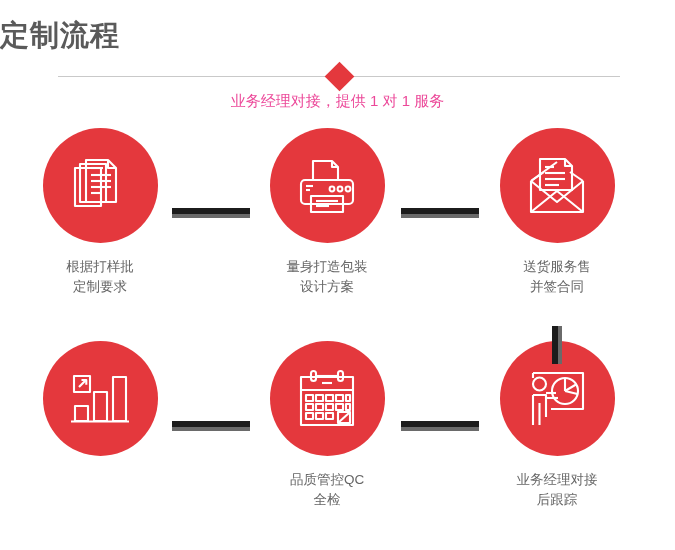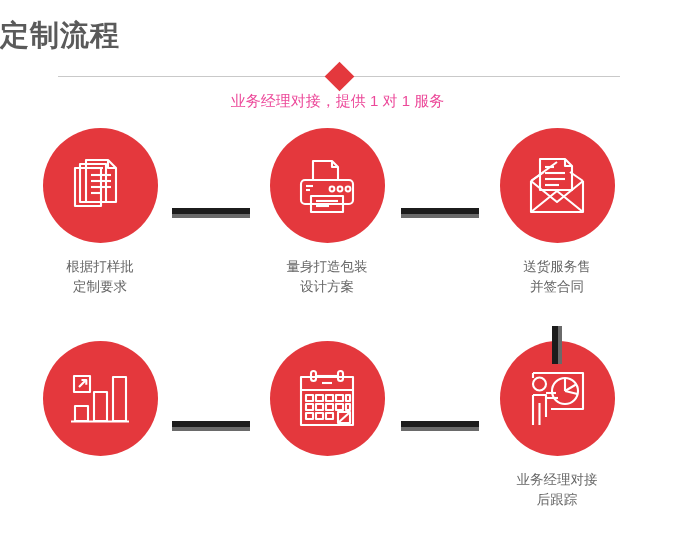--- a/index.html
+++ b/index.html
@@ -288,20 +288,22 @@
             <rect x="40" y="36" width="7" height="6"></rect>
             <rect x="50" y="36" width="4" height="6"></rect>
             <rect x="10" y="45" width="7" height="6"></rect>
             <rect x="20" y="45" width="7" height="6"></rect>
             <rect x="30" y="45" width="7" height="6"></rect>
             <rect x="42" y="44" width="12" height="11"></rect>
             <line x1="43" y1="54" x2="53" y2="45"></line>
           </g>
         </svg>
       </div>
+      <div class="node-label">品质管控QC
+全检</div>
     </div>
 
     <div class="node col-3">
       <div class="circle">
         <svg width="64" height="64" viewBox="0 0 64 64">
           <g fill="none" stroke="#ffffff" stroke-width="2.1" stroke-linejoin="round">
             <path d="M8 6 h50 v36 h-32"></path>
             <path d="M8 6 v5"></path>
             <circle cx="14.5" cy="17" r="6.5"></circle>
             <path d="M8 28 h13 v22"></path>

